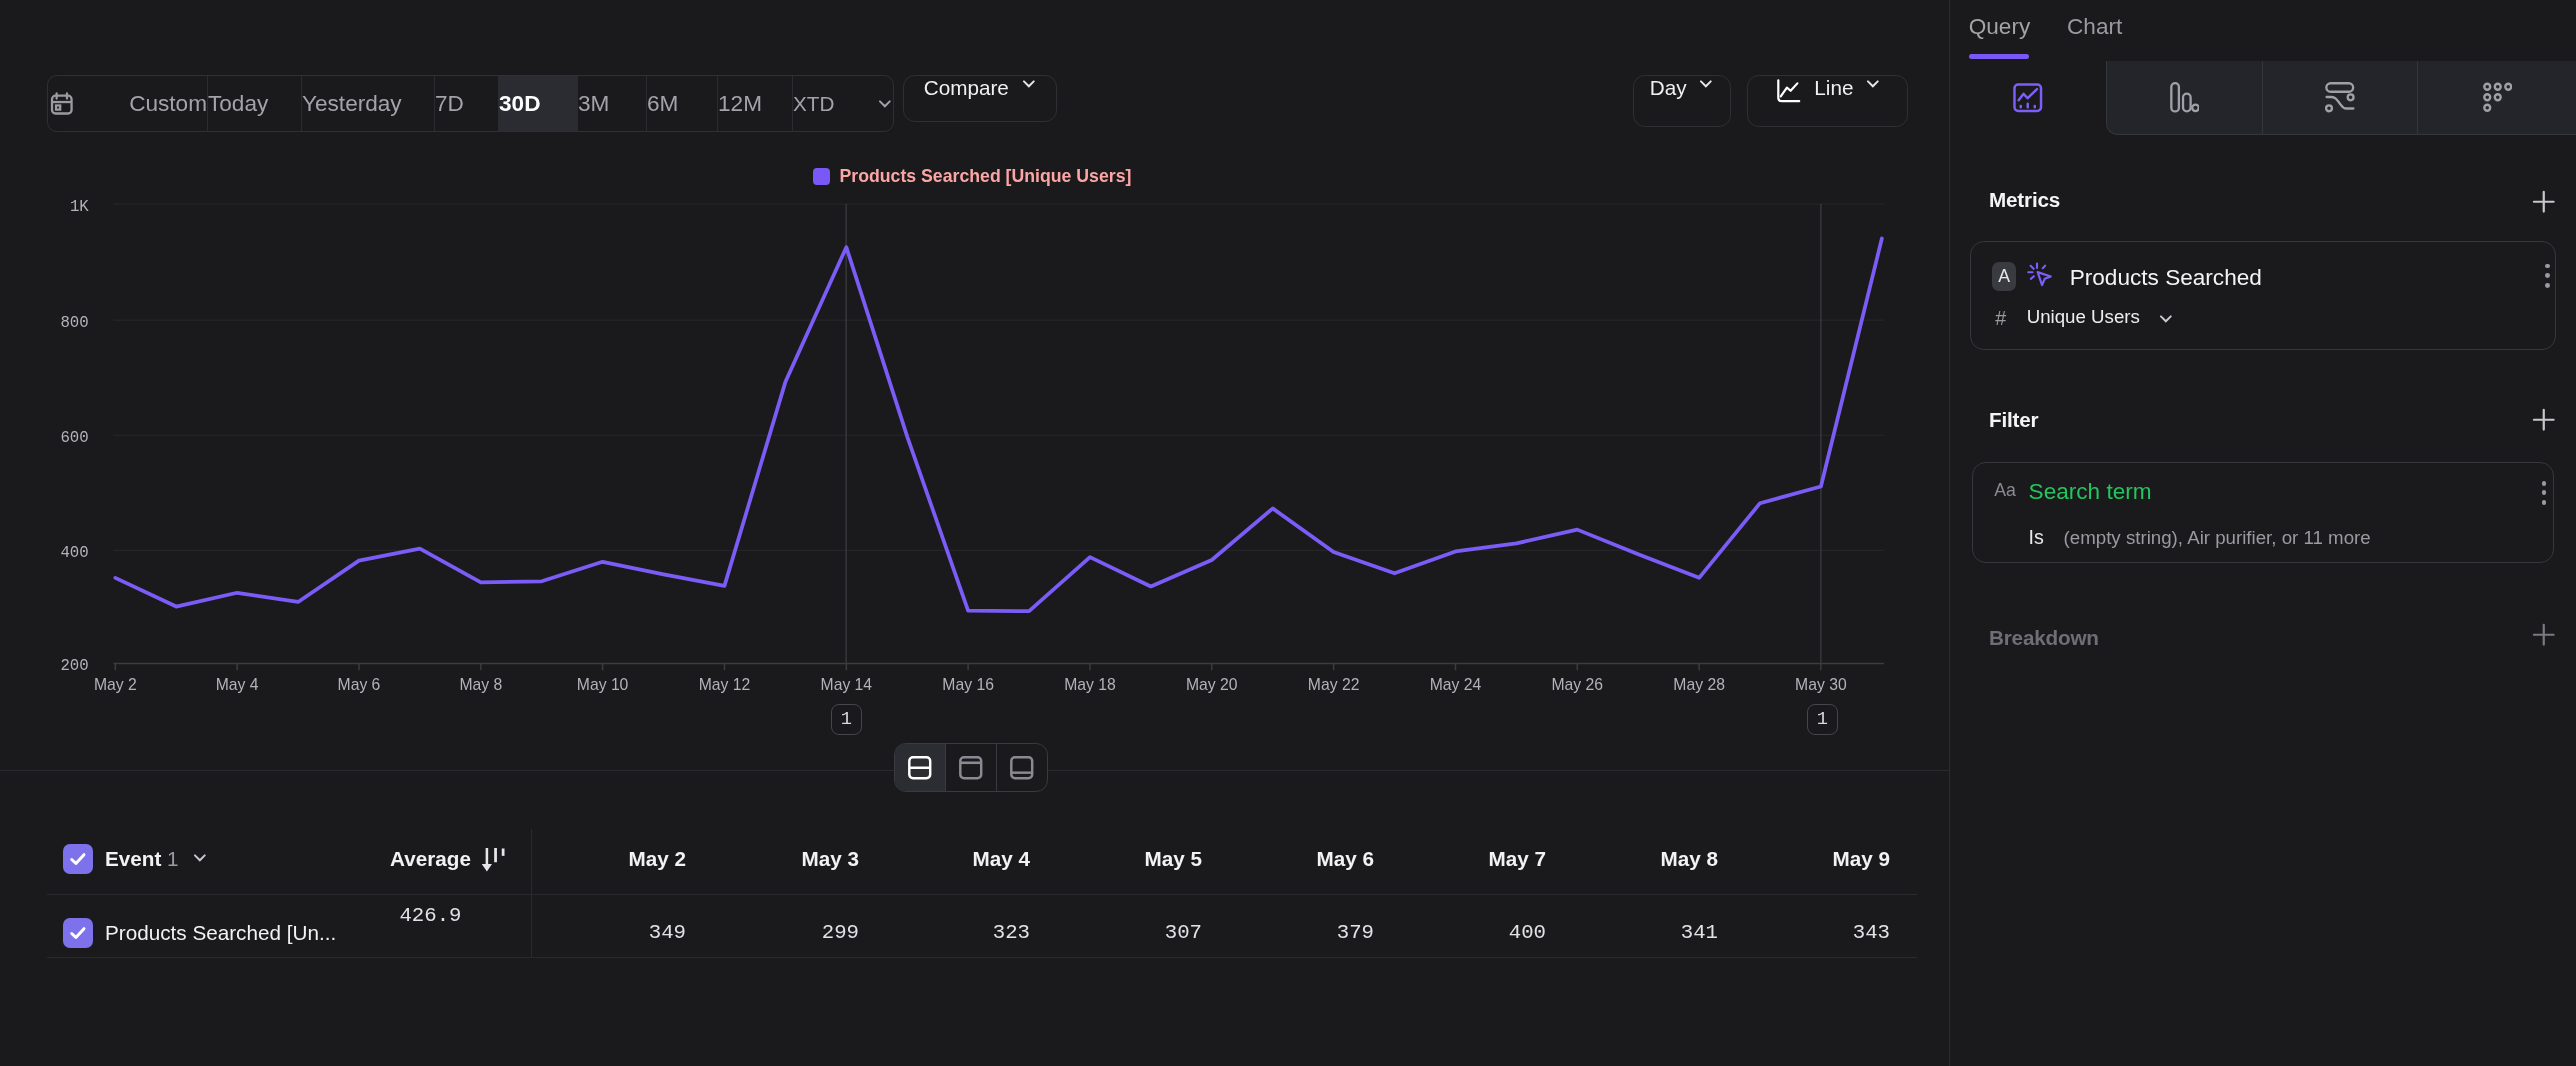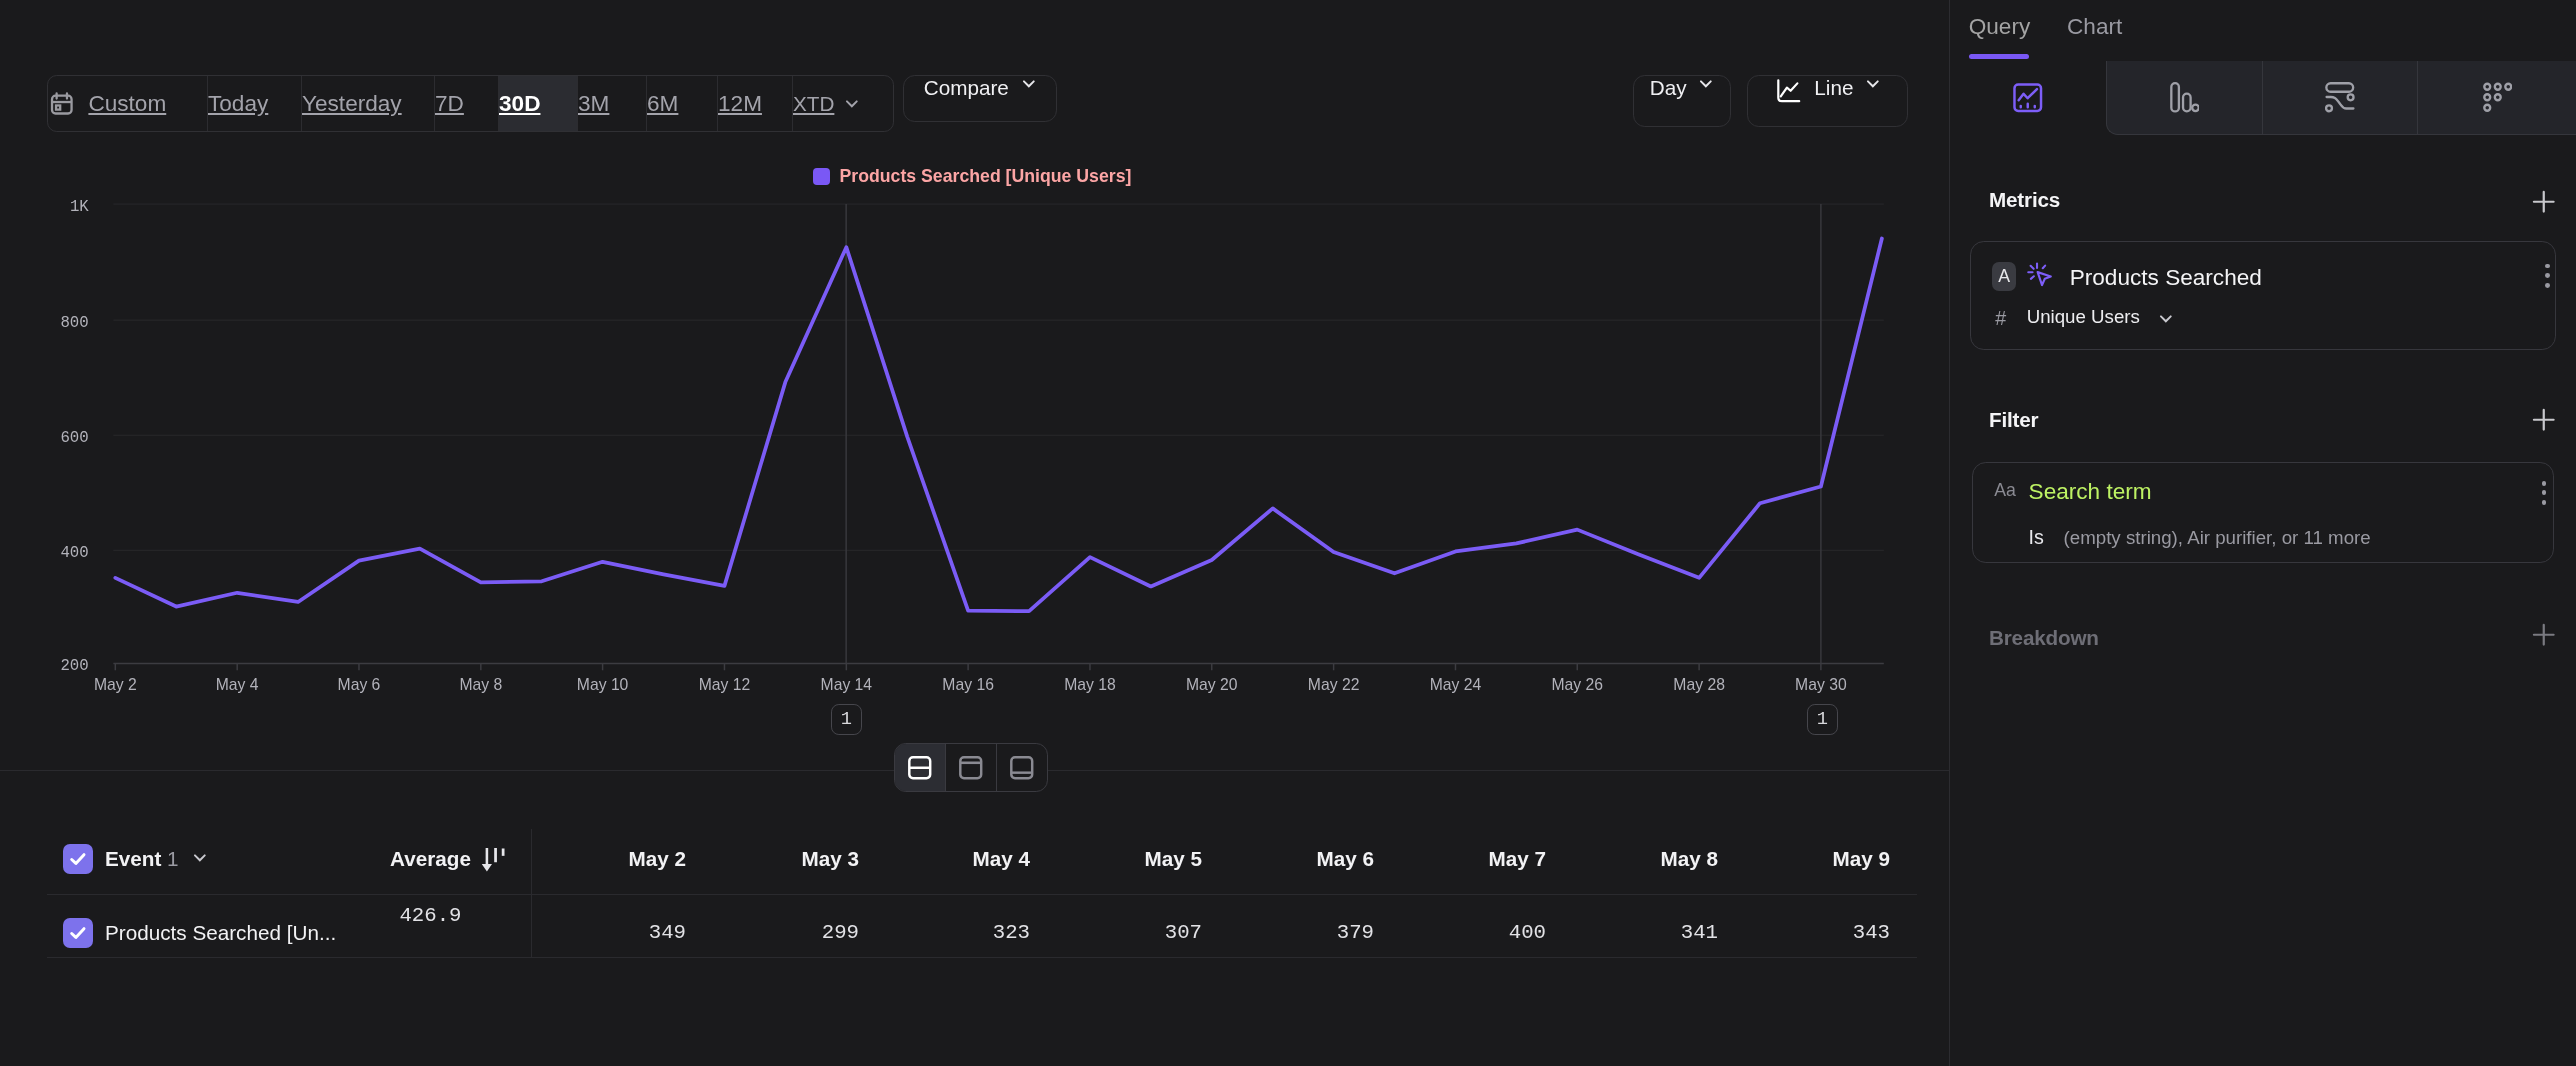--- a/index.html
+++ b/index.html
@@ -4,21 +4,21 @@
 <style>
   * { margin:0; padding:0; box-sizing:border-box; }
   html,body { width:2576px; height:1067px; background:#1a1a1c; overflow:hidden;
     font-family:"Liberation Sans", sans-serif; }
   .abs { position:absolute; }
   body { position:relative; will-change:transform; }
 
   
   .rangebar { left:47px; top:75px; width:847px; height:57px; border:1px solid #303034;
     border-radius:9.8px; display:flex; align-items:stretch; color:#a3a3ab; font-size:22.6px; }
-  .rangebar .seg { display:flex; align-items:center; justify-content:flex-start; border-right:1px solid #2c2c30;text-decoration:underline; }
+  .rangebar .seg { display:flex; align-items:center; justify-content:space-between; border-right:1px solid #2c2c30; }
   .rangebar .seg:last-child { border-right:none; }
   .rangebar .sel { background:#2b2c31; color:#fff; font-weight:bold; }
   .chev { display:inline-block; width:15.7px; height:15.7px; }
 
   .btn { border:1px solid #303034; border-radius:11.8px; display:flex; align-items:flex-start;
     justify-content:center; color:#f0f0f3; font-size:20.7px; }
 
   
   .legend { left:813px; top:166px; display:flex; align-items:center; color:#fca5a5;
     font-size:17.7px; font-weight:bold; }
@@ -305,21 +305,21 @@
       </svg>
   </div>
 
   <div class="abs stitle" style="left:39px; top:408px;">Filter</div>
   <svg class="abs" style="left:579px; top:405px;" width="29.5" height="29.5" viewBox="0 0 24 24" stroke="#c8c8cc" stroke-width="1.8" stroke-linecap="round">
       <path d="M12 4 V20 M4 12 H20"></path>
     </svg>
 
   <div class="abs card" style="left:21.6px; top:462px; width:582px; height:101px;">
     <div class="abs" style="left:21.6px; top:16.7px; font-size:17.7px; color:#8a8a92;">Aa</div>
-    <div class="abs" style="left:56px; top:15.7px; font-size:22.6px; font-weight:500; color:#bef264;">Search term</div>
+    <div class="abs" style="left:56px; top:15.7px; font-size:22.6px; font-weight:500; color:#22c55e;">Search term</div>
     <div class="abs dots3" style="left:569px; top:17.7px;">
         <i></i>
         <i></i>
         <i></i>
       </div>
     <div class="abs" style="left:56px; top:63px; font-size:19.7px; color:#e8e8ec;">Is</div>
     <div class="abs" style="left:91px; top:64px; font-size:18.7px; color:#9a9aa2;">(empty string), Air purifier, or 11 more</div>
   </div>
 
   <div class="abs stitle" style="left:39px; top:626px; color:#6e6e76;">Breakdown</div>

